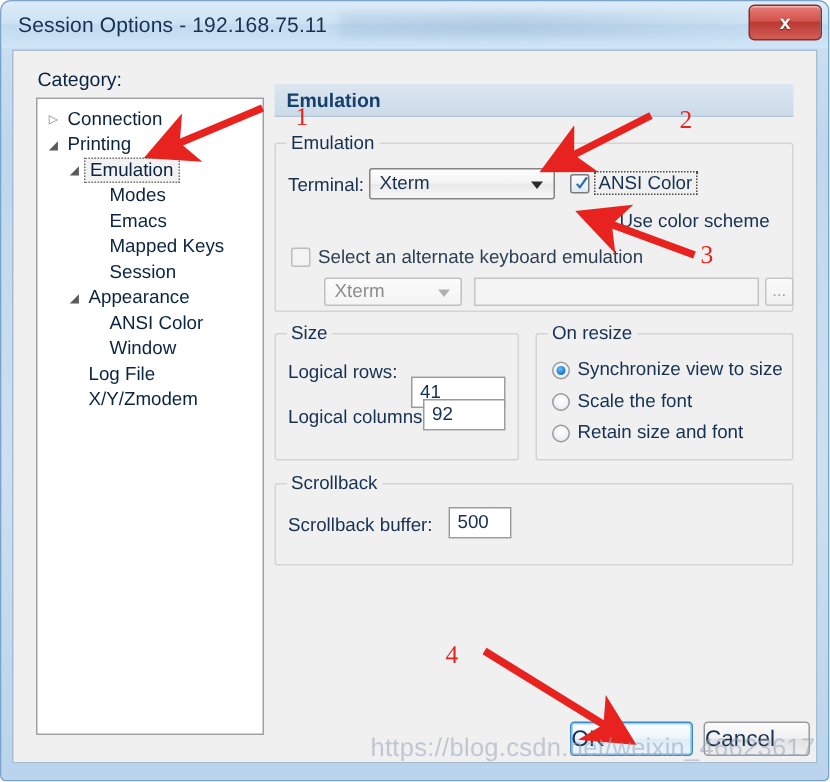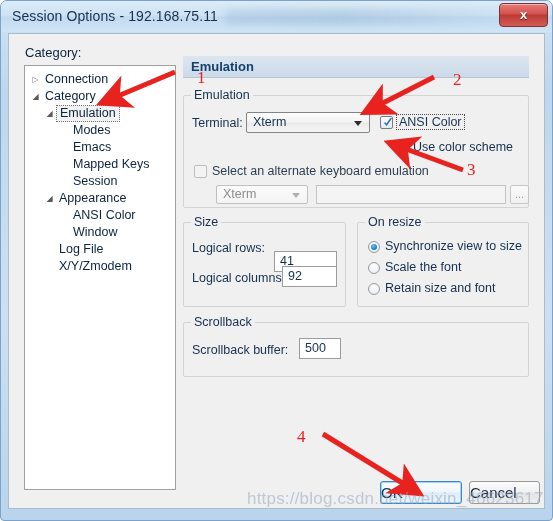--- a/index.html
+++ b/index.html
@@ -353,21 +353,21 @@
       </div>
     </div>
 
     <div class="client">
 
       <div class="lbl-category">Category:</div>
 
       <div class="tree-panel">
         <div id="tree-host" style="position:absolute;left:5px;top:5px;right:0;">
             <div class="tree-node" style="padding-left: 13px;"><div class="exp" style="left: 0px;">▷</div><span class="lbl">Connection</span></div>
-            <div class="tree-node" style="padding-left: 13px;"><div class="exp open" style="left: 0px;">◢</div><span class="lbl">Category</span></div>
+            <div class="tree-node" style="padding-left: 13px;"><div class="exp open" style="left: 0px;">◢</div><span class="lbl">Printing</span></div>
             <div class="tree-node selected" style="padding-left: 27px;"><div class="exp open" style="left: 14px;">◢</div><span class="lbl">Emulation</span></div>
             <div class="tree-node" style="padding-left: 41px;"><span class="lbl">Modes</span></div>
             <div class="tree-node" style="padding-left: 41px;"><span class="lbl">Emacs</span></div>
             <div class="tree-node" style="padding-left: 41px;"><span class="lbl">Mapped Keys</span></div>
             <div class="tree-node" style="padding-left: 41px;"><span class="lbl">Session</span></div>
             <div class="tree-node" style="padding-left: 27px;"><div class="exp open" style="left: 14px;">◢</div><span class="lbl">Appearance</span></div>
             <div class="tree-node" style="padding-left: 41px;"><span class="lbl">ANSI Color</span></div>
             <div class="tree-node" style="padding-left: 41px;"><span class="lbl">Window</span></div>
             <div class="tree-node" style="padding-left: 27px;"><span class="lbl">Log File</span></div>
             <div class="tree-node" style="padding-left: 27px;"><span class="lbl">X/Y/Zmodem</span></div>

